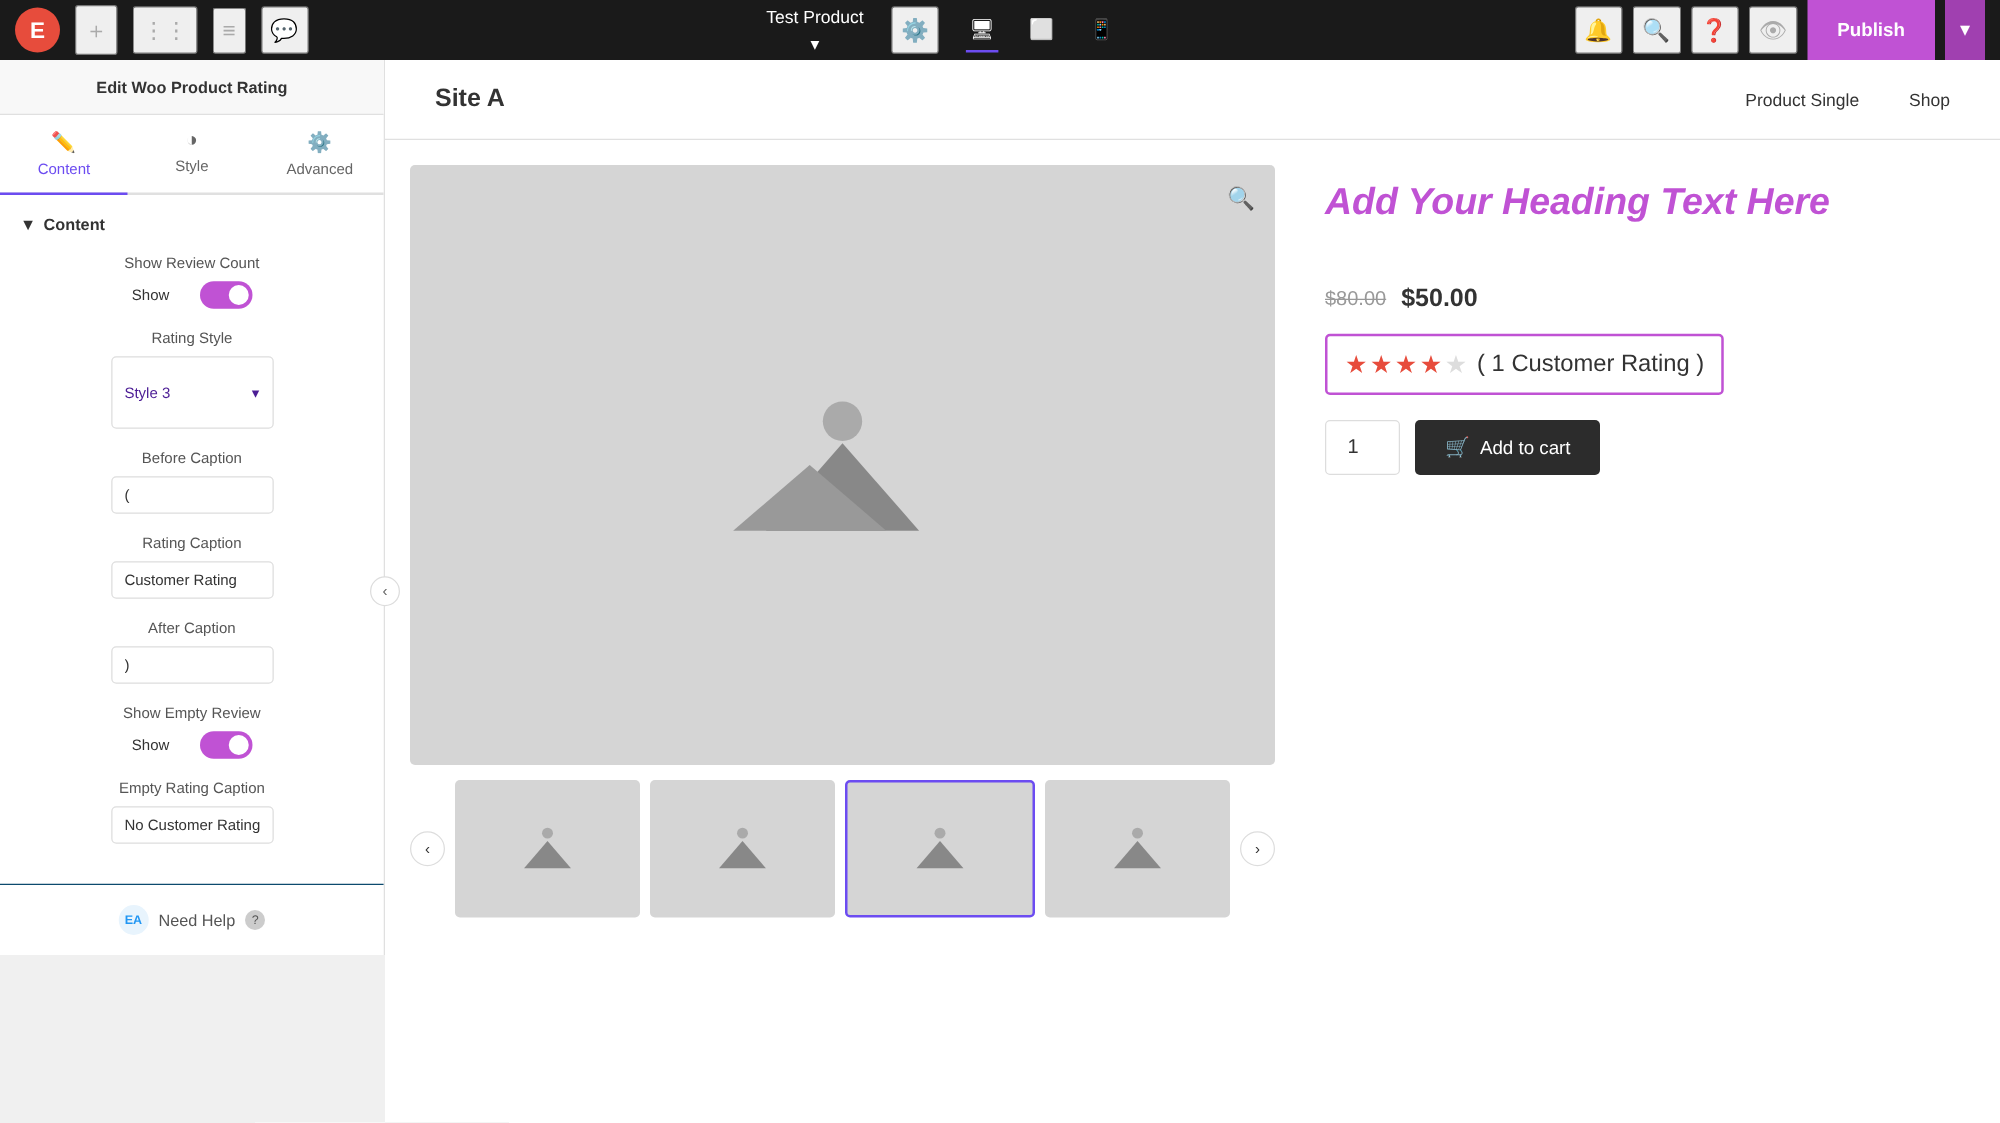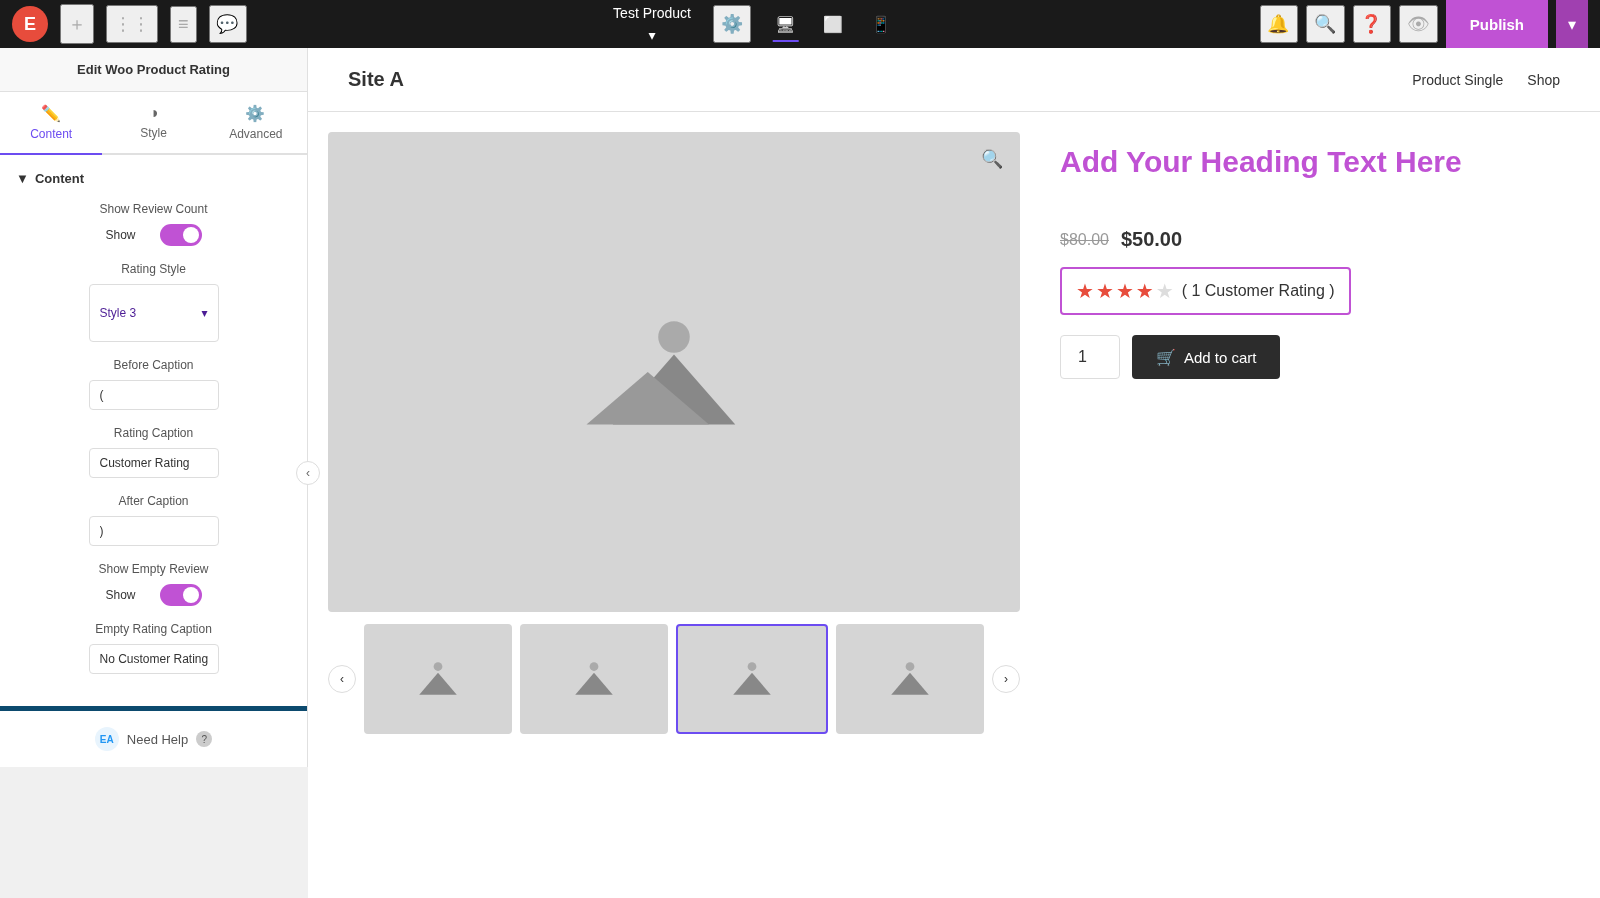--- a/index.html
+++ b/index.html
@@ -108,21 +108,21 @@
 
     .text-input {
       border: 1px solid #ddd; border-radius: 4px; padding: 7px 10px;
       font-size: 12px; color: #333; background: white; width: 130px;
       outline: none;
     }
 
     .need-help {
       display: flex; align-items: center; justify-content: center; gap: 8px;
       padding: 16px; color: #555; font-size: 13px; cursor: pointer;
-      border-top: 5px solid #0c4a6e; margin-top: auto;
+      border-top: 1px solid #0c4a6e; margin-top: auto;
     }
     .ea-badge {
       width: 24px; height: 24px; background: #e8f4fd; border-radius: 50%;
       display: flex; align-items: center; justify-content: center;
       font-size: 10px; font-weight: bold; color: #2196f3;
     }
     .help-icon { width: 16px; height: 16px; background: #ccc; border-radius: 50%; display: flex; align-items: center; justify-content: center; font-size: 10px; color: #555; }
 
     .collapse-btn {
       position: absolute; right: -12px; top: 50%; transform: translateY(-50%);
@@ -135,21 +135,21 @@
     .canvas-area {
       flex: 1; display: flex; flex-direction: column; overflow: auto; background: #e8e8e8;
     }
 
     
     .site-header {
       background: white; padding: 20px 40px; display: flex; align-items: center;
       justify-content: space-between; border-bottom: 1px solid #e0e0e0;
     }
     .site-logo { font-size: 20px; font-weight: 600; color: #333; }
-    .site-nav { display: flex; gap: 24px; }
+    .site-nav { display: flex; gap: 40px; }
     .site-nav a { color: #333; text-decoration: none; font-size: 14px; }
 
     
     .product-area {
       display: flex; background: white; flex: 1;
     }
 
     .product-image-col {
       flex: 1; padding: 20px; display: flex; flex-direction: column; gap: 12px;
     }
@@ -176,37 +176,37 @@
       display: flex; align-items: center; justify-content: center;
     }
     .thumbnail.active { border: 2px solid #6c4cf1; }
     .thumb-mountain { width: 50px; height: 40px; }
 
     
     .product-info-col {
       width: 560px; padding: 30px 30px 30px 20px;
     }
     .product-heading {
-      font-size: 30px; font-weight: 700; color: #c052d4; margin-bottom: 16px; line-height: 1.3;
+      font-size: 30px; font-weight: 700; color: #c052d4; margin-bottom: 16px; line-height: 1.3; font-style: italic;
     }
     .product-price { margin-bottom: 16px; display: flex; align-items: center; gap: 12px; margin-top: 47px; }
     .price-original { color: #999; text-decoration: line-through; font-size: 16px; }
     .price-sale { color: #333; font-size: 20px; font-weight: 700; }
 
     .rating-box {
       border: 2px solid #c052d4; border-radius: 4px; padding: 10px 14px;
       display: flex; align-items: center; gap: 8px; margin-bottom: 20px;
       width: fit-content; min-width: 280px;
     }
     .stars { display: flex; gap: 2px; }
     .star { font-size: 20px; }
     .star.filled { color: #e74c3c; }
     .star.empty { color: #ddd; }
     .star.half { color: #e74c3c; }
-    .rating-text { color: #333; font-size: 16px; }
+    .rating-text { color: #333; font-size: 19px; }
 
     .add-to-cart-row {
       display: flex; align-items: center; gap: 12px; margin-top: 8px;
     }
     .quantity-input {
       width: 60px; height: 44px; border: 1px solid #ddd; border-radius: 4px;
       text-align: center; font-size: 16px; color: #333;
     }
     .add-to-cart-btn {
       background: #2c2c2c; color: white; border: none; padding: 0 24px;

